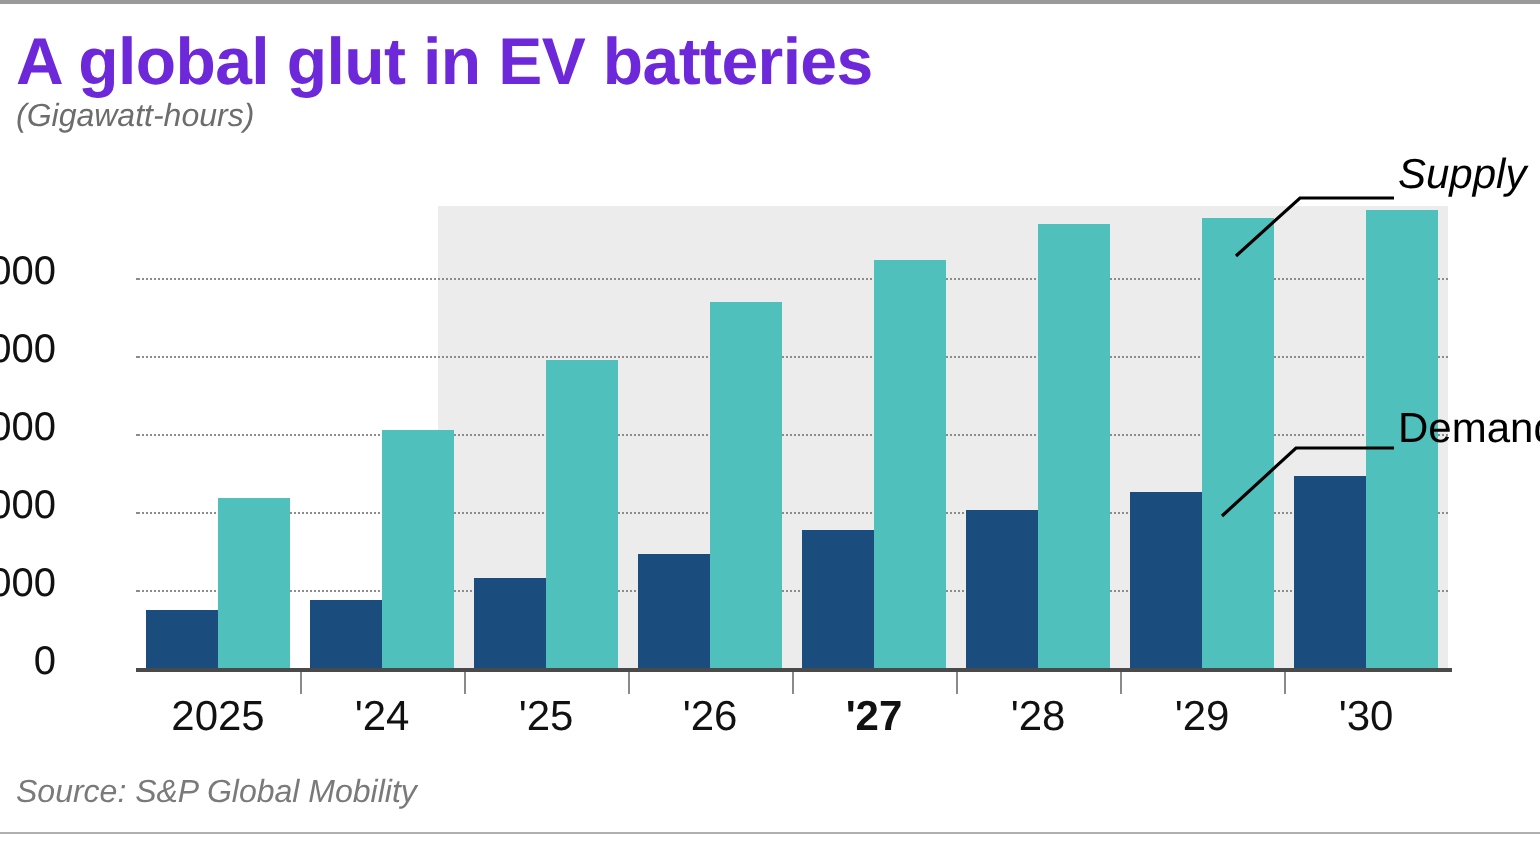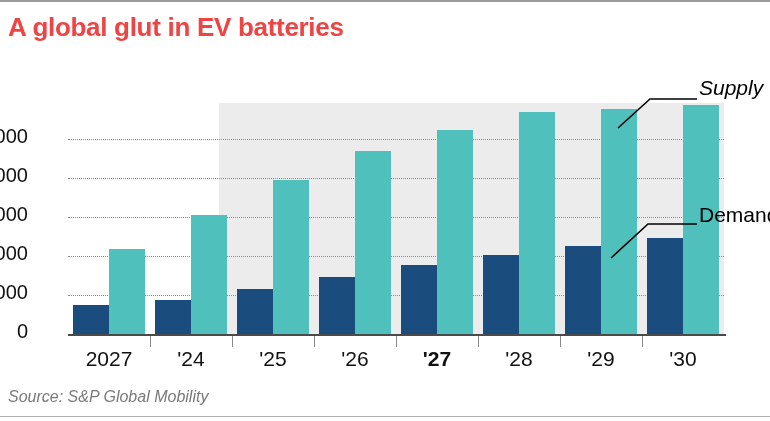--- a/index.html
+++ b/index.html
@@ -18,23 +18,23 @@
     overflow: hidden;
     border-top: 2px solid #9a9a9a;
     box-sizing: border-box;
   }
 
   
   #title {
     position: absolute;
     left: 8px;
     top: 10px;
-    font-size: 26px;
+    font-size: 33px;
     font-weight: bold;
-    color: #ef4444;
+    color: #6d28d9;
     letter-spacing: -0.3px;
     white-space: nowrap;
   }
   #subtitle {
     position: absolute;
     left: 8px;
     top: 48px;
     font-size: 16px;
     font-style: italic;
     color: #6d6d6d;
@@ -154,41 +154,42 @@
     height: 1px;
     background: #b0b0b0;
   }
 </style>
 </head>
 <body>
 
 <div id="page">
 
   <div id="title">A global glut in EV batteries</div>
+  <div id="subtitle">(Gigawatt-hours)</div>
 
   <div id="plot">
     <div id="forecast-band"></div>
   </div>
 
 
   <div id="grid-and-bars">
       <div class="ylabel" style="top: 318px;">0</div>
       <div class="gridline" style="left: 68px; top: 293px; position: absolute;"></div>
       <div class="ylabel" style="top: 279px;">1,000</div>
       <div class="gridline" style="left: 68px; top: 254px; position: absolute;"></div>
       <div class="ylabel" style="top: 240px;">2,000</div>
       <div class="gridline" style="left: 68px; top: 215px; position: absolute;"></div>
       <div class="ylabel" style="top: 201px;">3,000</div>
       <div class="gridline" style="left: 68px; top: 176px; position: absolute;"></div>
       <div class="ylabel" style="top: 162px;">4,000</div>
       <div class="gridline" style="left: 68px; top: 137px; position: absolute;"></div>
       <div class="ylabel" style="top: 123px;">5,000</div>
       <div class="bar demand" style="position: absolute; left: 73px; width: 36px; top: 302.75px; height: 29.25px; background: rgb(26, 77, 126);"></div>
       <div class="bar supply" style="position: absolute; left: 109px; width: 36px; top: 246.98px; height: 85.02px; background: rgb(79, 192, 188);"></div>
-      <div class="xlabel" style="left: 68px; width: 82px;">2027</div>
+      <div class="xlabel" style="left: 68px; width: 82px;">2025</div>
       <div class="bar demand" style="position: absolute; left: 155px; width: 36px; top: 298.07px; height: 33.93px; background: rgb(26, 77, 126);"></div>
       <div class="bar supply" style="position: absolute; left: 191px; width: 36px; top: 212.66px; height: 119.34px; background: rgb(79, 192, 188);"></div>
       <div class="tick" style="left: 150px;"></div>
       <div class="xlabel" style="left: 150px; width: 82px;">'24</div>
       <div class="bar demand" style="position: absolute; left: 237px; width: 36px; top: 287.15px; height: 44.85px; background: rgb(26, 77, 126);"></div>
       <div class="bar supply" style="position: absolute; left: 273px; width: 36px; top: 177.95px; height: 154.05px; background: rgb(79, 192, 188);"></div>
       <div class="tick" style="left: 232px;"></div>
       <div class="xlabel" style="left: 232px; width: 82px;">'25</div>
       <div class="bar demand" style="position: absolute; left: 319px; width: 36px; top: 275.45px; height: 56.55px; background: rgb(26, 77, 126);"></div>
       <div class="bar supply" style="position: absolute; left: 355px; width: 36px; top: 149.48px; height: 182.52px; background: rgb(79, 192, 188);"></div>

